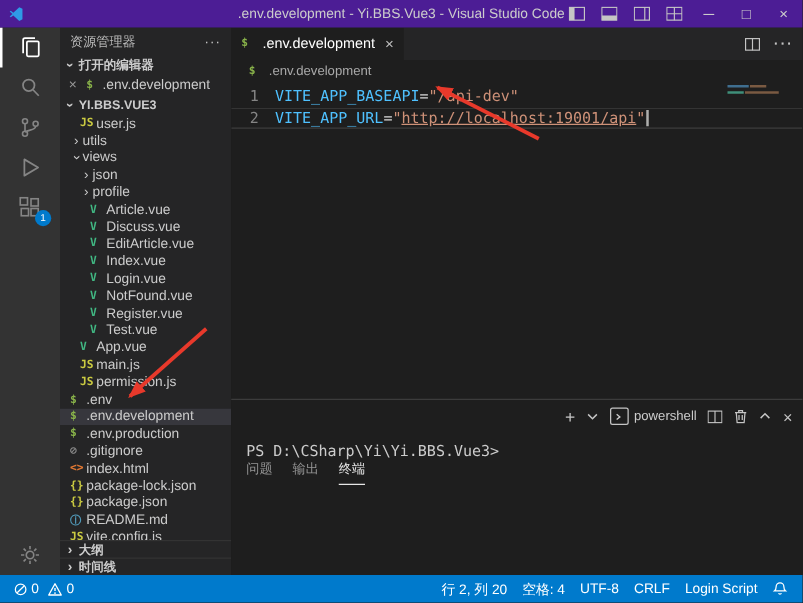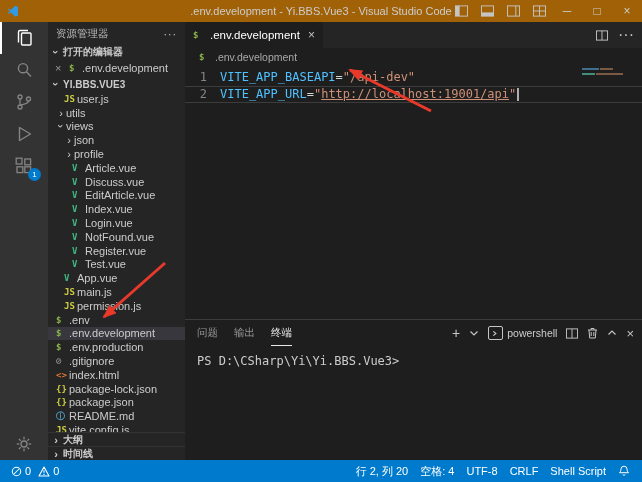--- a/index.html
+++ b/index.html
@@ -1,21 +1,21 @@
 <!DOCTYPE html>
 <html style="--status-bar: #007acc; --arrow: #e8392b;"><head>
 <meta charset="utf-8">
 <style>
   html,body{margin:0;padding:0;}
   body{width:642px;height:482px;position:relative;overflow:hidden;background:#1e1e1e;
        font-family:"Liberation Sans",sans-serif;-webkit-font-smoothing:antialiased;}
   :root{--status-bar:#007acc;--arrow:#e8392b;}
 
   
-  .titlebar{position:absolute;top:0;left:0;right:0;height:22px;background:#a16207;display:flex;align-items:center;z-index:5;}
+  .titlebar{position:absolute;top:0;left:0;right:0;height:22px;background:#4c1d95;display:flex;align-items:center;z-index:5;}
   .tb-logo{width:26px;display:flex;justify-content:center;align-items:center;}
   .tb-title{position:absolute;left:0;right:0;text-align:center;font-size:11px;color:#cccccc;pointer-events:none;}
   .tb-right{margin-left:auto;display:flex;align-items:center;height:100%;z-index:6;}
   .tb-icon{width:26px;height:100%;display:flex;align-items:center;justify-content:center;color:#c5c5c5;}
   .win-btn{width:30px;height:100%;display:flex;align-items:center;justify-content:center;color:#cccccc;font-size:12px;}
 
   
   .main{position:absolute;top:22px;bottom:22px;left:0;right:0;display:flex;}
 
   
@@ -62,21 +62,21 @@
   .u{text-decoration:underline;}
   .caret{display:inline-block;width:1.5px;height:13px;background:#aeafad;vertical-align:middle;margin-left:1px;}
   .minimap{position:absolute;top:2px;right:8px;width:52px;}
   .mm-row{height:2px;margin-bottom:3px;display:flex;gap:1px;}
   .mm-seg{height:2px;display:inline-block;}
 
   
   .panel{height:140px;border-top:1px solid #3c3c3c;display:flex;flex-direction:column;flex:none;}
   .panel-header{height:26px;display:flex;align-items:center;flex:none;padding:0 8px 0 12px;}
   .panel-tabs{display:flex;gap:16px;height:100%;}
-  .panel-tab{display:flex;align-items:center;font-size:10.5px;color:#969696;height:100%;box-sizing:border-box;}
+  .panel-tab{display:flex;align-items:center;font-size:10.5px;color:#969696;height:100%;box-sizing:border-box;margin-top:42px;}
   .panel-tab.active{color:#e7e7e7;border-bottom:1px solid #e7e7e7;}
   .panel-actions{margin-left:auto;display:flex;align-items:center;gap:9px;color:#c5c5c5;}
   .pa-icon{display:flex;align-items:center;justify-content:center;}
   .shell-chip{display:flex;align-items:center;gap:4px;font-size:10.5px;color:#cccccc;}
   .shell-box{width:13px;height:12px;border:1px solid #c5c5c5;border-radius:2px;display:flex;align-items:center;justify-content:center;}
   .terminal{flex:1;font-family:"DejaVu Sans Mono",monospace;font-size:12px;color:#cccccc;padding:8px 0 0 12px;}
 
   
   .statusbar{position:absolute;left:0;right:0;bottom:0;height:22px;background:var(--status-bar);display:flex;align-items:center;
              color:#ffffff;font-size:11px;z-index:5;}
@@ -419,21 +419,21 @@
           <circle cx="6" cy="8.4" r="0.7" fill="#ffffff"></circle>
         </svg>
       <span>0</span>
     </span>
   </div>
   <div class="st-right" id="status-right">
     <span class="st-item">行 2, 列 20</span>
       <span class="st-item">空格: 4</span>
       <span class="st-item">UTF-8</span>
       <span class="st-item">CRLF</span>
-      <span class="st-item">Shell Script</span>
+      <span class="st-item">Login Script</span>
       <span class="st-item">
       <svg width="12" height="12" viewBox="0 0 12 12">
           <path d="M6 1.2a3.1 3.1 0 0 0-3.1 3.1c0 2.2-.9 3-1.4 3.4h9c-.5-.4-1.4-1.2-1.4-3.4A3.1 3.1 0 0 0 6 1.2z" fill="none" stroke="#ffffff" stroke-width="1"></path>
           <path d="M4.9 9.5a1.15 1.15 0 0 0 2.2 0" fill="none" stroke="#ffffff" stroke-width="1"></path>
         </svg>
     </span>
   </div>
 </div>
 
 <svg class="annotations" width="642" height="482">

